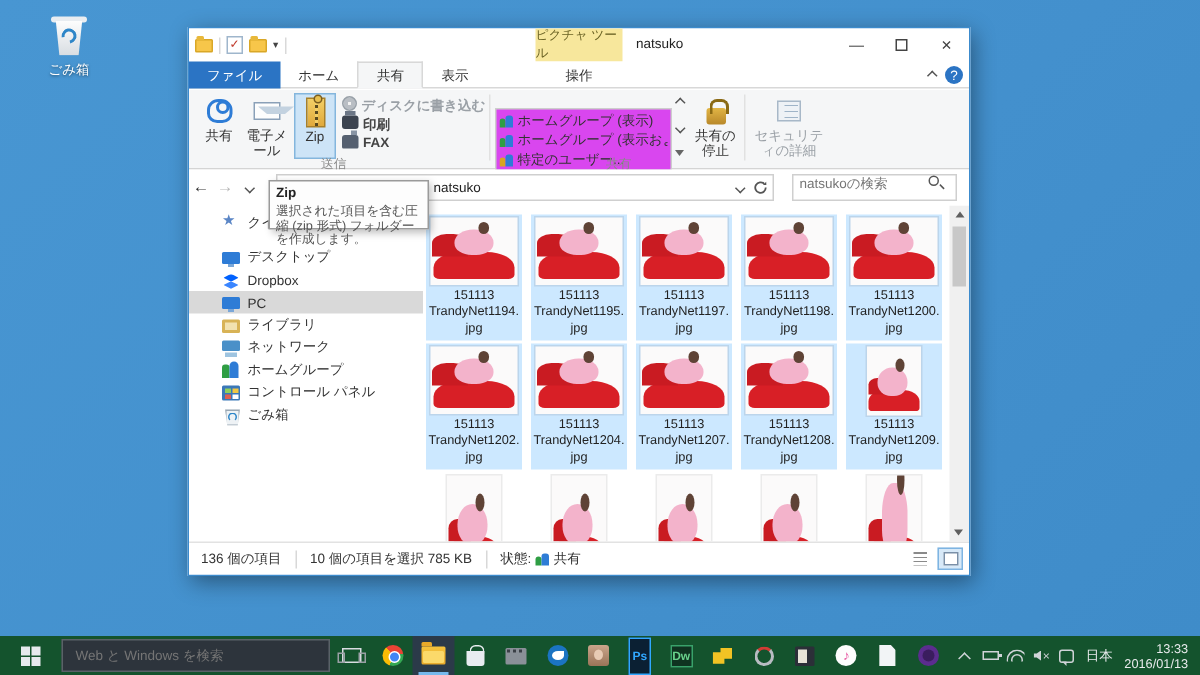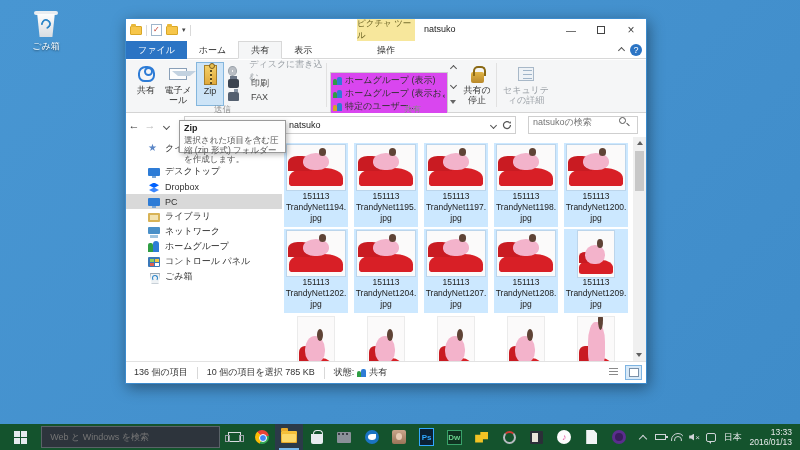--- a/index.html
+++ b/index.html
@@ -52,21 +52,21 @@
   #btn-email { left:36px; width:32px; }
   #btn-zip { left:70px; width:28px; background:#cde4f7; border:1px solid #84b6dd; }
   .share-ic { width:17px; height:16px; border:2px solid #2e7cd6; border-radius:45% 45% 40% 40%; position:relative; }
   .share-ic:after { content:""; position:absolute; left:4px; top:-1px; width:5px; height:5px; background:#f5f6f7; border:2px solid #2e7cd6; border-radius:50%; }
   .mail-ic { width:18px; height:12px; background:#fdfdfd; border:1px solid #8aa0b8; position:relative; }
   .mail-ic:after { content:""; position:absolute; left:2px; top:2px; width:12px; height:6px; border-left:6px solid transparent; border-right:6px solid transparent; border-top:5px solid #c3d2e0; }
   .zip-ic { width:13px; height:20px; background:linear-gradient(180deg,#f3cf66,#e0a93c); border:1px solid #a8802a; position:relative; }
   .zip-ic:after { content:""; position:absolute; left:5px; top:0; width:2px; height:100%; background:repeating-linear-gradient(180deg,#5a4a1f 0 2px,#f3cf66 2px 4px); }
   .zip-ic:before { content:""; position:absolute; left:4px; top:-3px; width:4px; height:4px; border:1px solid #7a5c1e; border-radius:50%; background:#e8c050; z-index:2; }
   .smallcol { left:102px; top:4px; width:96px; }
-  .smallbtn { display:flex; align-items:center; gap:12px; height:13px; color:#444; }
+  .smallbtn { display:flex; gap:3px; height:13px; color:#444;font-weight:bold; }
   .smallbtn.dis { color:#9aa0a6; }
   .disc-ic { width:10px; height:10px; border-radius:50%; background:radial-gradient(circle,#f2f2f2 0 20%,#b9bec4 21% 100%); border:1px solid #98a0a8; }
   .printer-ic { width:11px; height:9px; background:#3c4450; border-radius:2px; position:relative; }
   .printer-ic:before { content:""; position:absolute; left:2px; top:-3px; width:7px; height:3px; background:#6b7686; }
   .fax-ic { width:11px; height:9px; background:#556070; border-radius:2px 2px 1px 1px; position:relative; }
   .fax-ic:before { content:""; position:absolute; right:1px; top:-3px; width:4px; height:3px; background:#8894a4; }
   .vsep { top:3px; width:1px; height:44px; background:#e1e1e1; }
   .grouplabel { top:44px; color:#8a8a8a; font-size:8.5px; }
   #sharelist { left:204px; top:4px; width:118px; height:42px; background:#d946ef; border:1px solid #cdcdcd; padding:1px 2px;margin-top:8px; }
   .shareitem { height:13px; display:flex; align-items:center; gap:3px; color:#333; white-space:nowrap; overflow:hidden; }
@@ -179,21 +179,21 @@
   .fold-ic:before { content:""; position:absolute; left:0; top:-3px; width:7px; height:3px; background:#e8a92a; border-radius:1px 1px 0 0; }
   .fold-ic:after { content:""; position:absolute; left:1px; top:3px; width:14px; height:8px; background:#fbd96a; border-radius:1px; }
   .store-ic { width:12px; height:10px; background:#e8ecf0; border-radius:0 0 2px 2px; position:relative; margin-top:3px; }
   .store-ic:before { content:""; position:absolute; left:2px; top:-4px; width:8px; height:5px; border:1px solid #e8ecf0; border-bottom:none; border-radius:4px 4px 0 0; }
   .film-ic { width:14px; height:11px; background:#8a9098; border-radius:1px; position:relative; }
   .film-ic:after { content:""; position:absolute; left:1px; top:1px; width:12px; height:2px; background:repeating-linear-gradient(90deg,#3a3f46 0 2px,transparent 2px 4px); }
   .tbird-ic { width:14px; height:14px; border-radius:50%; background:#1b74c2; position:relative; }
   .tbird-ic:after { content:""; position:absolute; left:3px; top:4px; width:8px; height:6px; background:#fff; border-radius:50% 0 50% 50%; }
   .face-ic { width:14px; height:14px; border-radius:2px; background:linear-gradient(180deg,#caa58b,#9a7458); position:relative; }
   .face-ic:after { content:""; position:absolute; left:4px; top:3px; width:6px; height:7px; background:#e8cbb4; border-radius:50%; }
-  .ps-ic { width:15px; height:18px; background:#0b2033; border:1px solid #31a8ff; color:#31a8ff; font-size:8px; font-weight:bold; display:flex; align-items:center; justify-content:center; }
+  .ps-ic { width:15px; height:25px; background:#0b2033; border:1px solid #31a8ff; color:#31a8ff; font-size:8px; font-weight:bold; display:flex; align-items:center; justify-content:center; }
   .dw-ic { width:15px; height:15px; background:#0f3320; border:1px solid #39a26a; color:#69d18c; font-size:8px; font-weight:bold; display:flex; align-items:center; justify-content:center; }
   .ffftp-ic { width:13px; height:11px; background:#f2c324; clip-path:polygon(0 30%,40% 30%,40% 0,100% 0,100% 70%,60% 70%,60% 100%,0 100%); }
   .swirl-ic { width:13px; height:13px; border-radius:50%; border:2px solid #b8bcc2; border-top-color:#d23b34; }
   .book-ic { width:13px; height:13px; background:#2b2f38; border-radius:1px; position:relative; }
   .book-ic:after { content:""; position:absolute; left:2px; top:2px; width:6px; height:9px; background:#e8e4d8; }
   .itunes-ic { width:14px; height:14px; border-radius:50%; background:#fdfdfd; color:#e75ba4; font-size:9px; display:flex; align-items:center; justify-content:center; }
   .doc-ic { width:11px; height:14px; background:#f2f4f6; clip-path:polygon(0 0,70% 0,100% 25%,100% 100%,0 100%); }
   .purp-ic { width:14px; height:14px; border-radius:50%; background:#5b2d8e; position:relative; }
   .purp-ic:after { content:""; position:absolute; left:3px; top:3px; width:8px; height:8px; border-radius:50%; background:#3a1d5e; }
   .tray { display:flex; align-items:center; margin-left:2px; }

